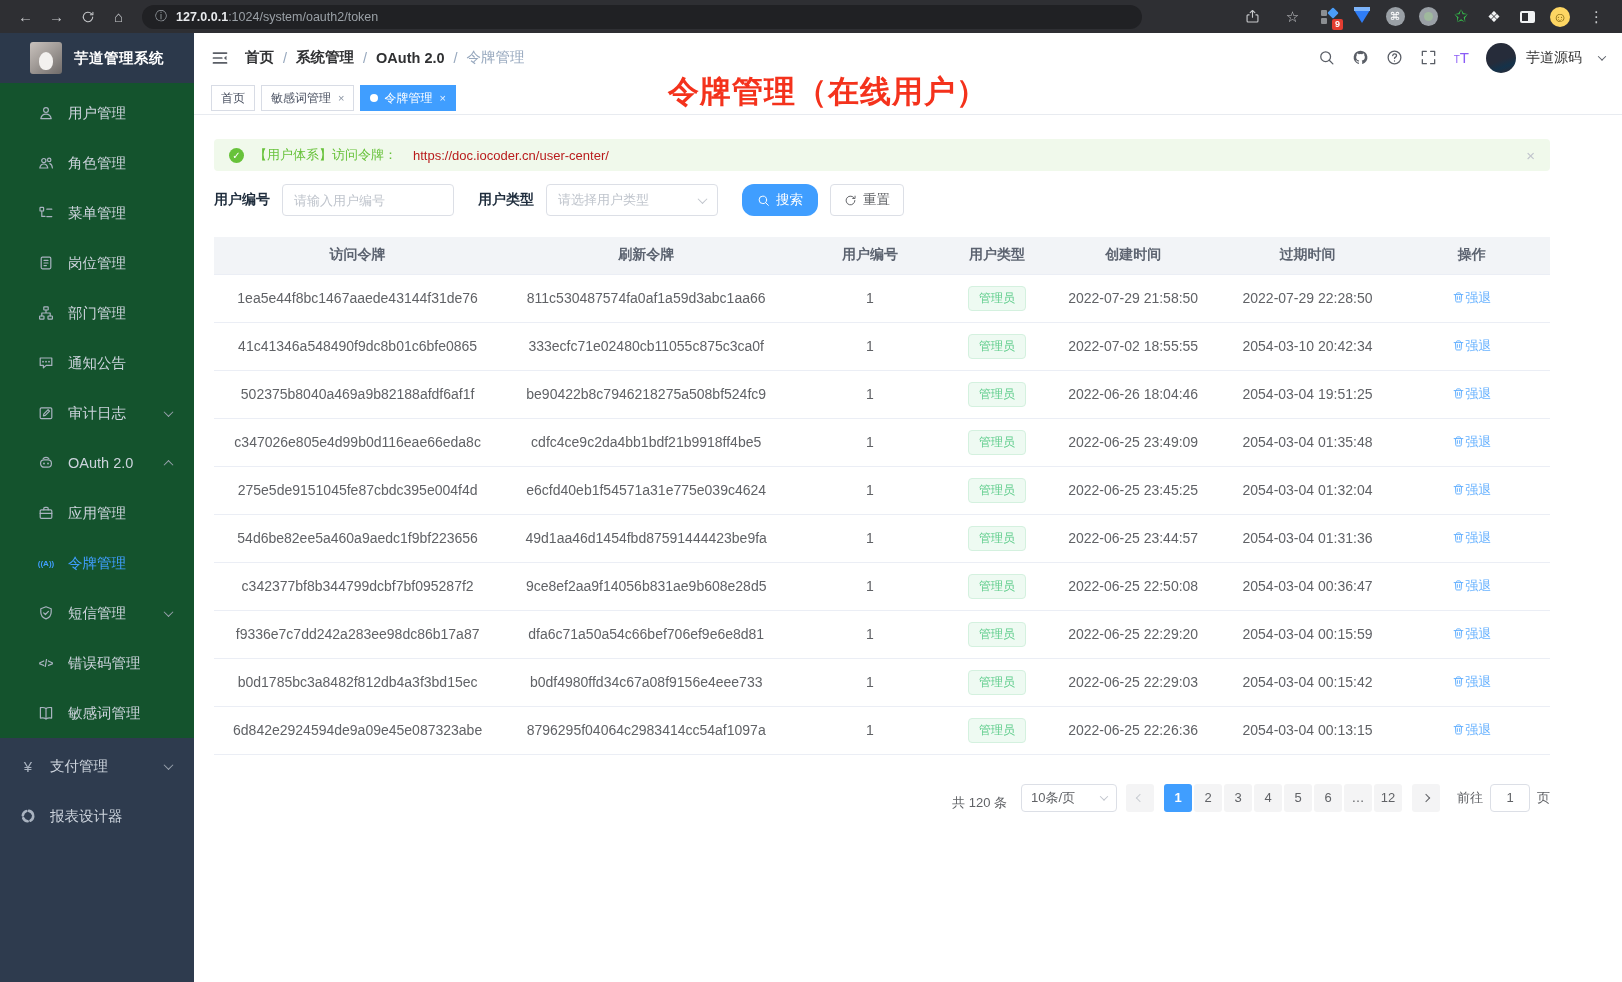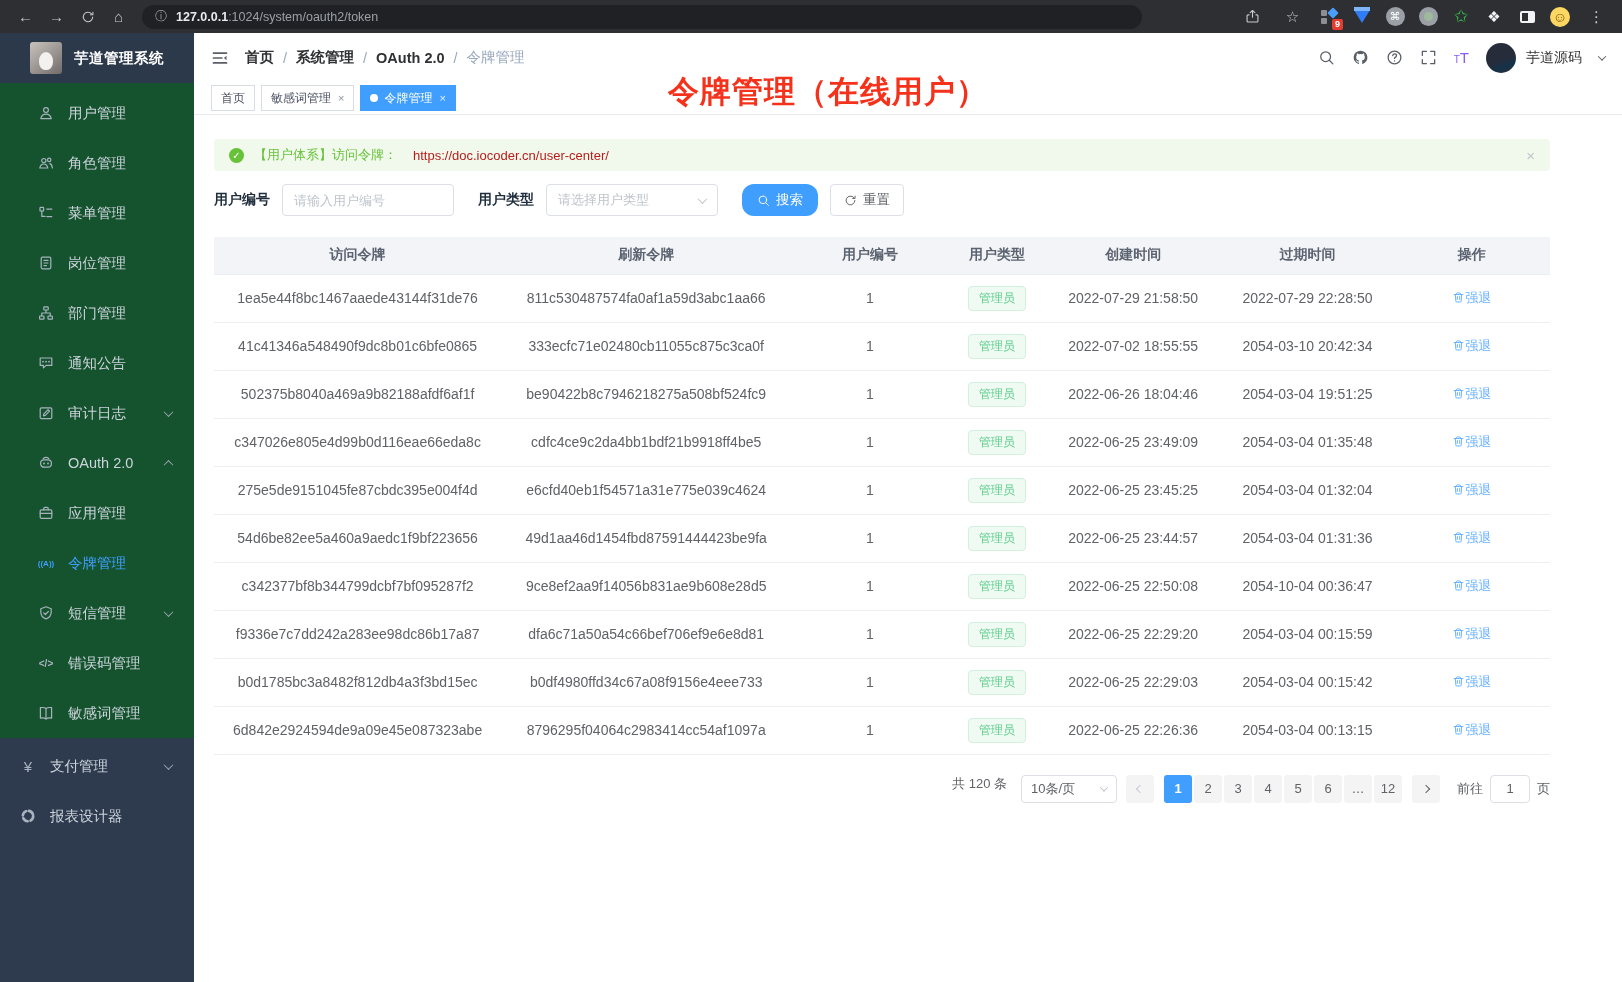--- a/index.html
+++ b/index.html
@@ -110,21 +110,21 @@
 
   table{width:100%;border-collapse:collapse;margin-top:21px;table-layout:fixed}
   thead th{height:37px;background:#f2f4f7;color:#5c6370;font-weight:700;font-size:14px;border-bottom:1px solid #ebeef5;white-space:nowrap}
   tbody td{height:48px;text-align:center;color:#606266;font-size:14px;border-bottom:1px solid #ebeef5;
            white-space:nowrap;overflow:hidden}
   .tag-success{display:inline-block;padding:3px 10px;background:#eefaf2;border:1px solid #d4f1df;border-radius:4px;
                color:#5fcd8c;font-size:12px}
   .act{color:#66b1ff;font-size:13px;display:inline-flex;align-items:center;cursor:pointer}
   .act .icon{width:13px;height:13px}
 
-  .pager{display:flex;align-items:flex-start;justify-content:flex-end;gap:8px;margin-top:20px;font-size:13px;color:#606266}
+  .pager{display:flex;align-items:flex-end;justify-content:flex-end;gap:8px;margin-top:29px;font-size:13px;color:#606266}
   .psel{width:96px;height:28px;border:1px solid #dcdfe6;border-radius:4px;display:flex;align-items:center;
         justify-content:space-between;padding:0 9px;color:#606266;cursor:pointer;background:#fff;margin-left:6px}
   .psel .caret{border-color:#c0c4cc;width:6px;height:6px}
   .pbtn{min-width:28px;height:28px;padding:0 4px;background:#f4f4f5;border-radius:3px;display:flex;align-items:center;
         justify-content:center;color:#606266;cursor:pointer;margin:0 1px}
   .pbtn.active{background:#409eff;color:#fff;font-weight:700}
   .pbtn .caret{width:6px;height:6px;border-color:#606266}
   .pbtn.disabled .caret{border-color:#c8ccd2}
   .goto{display:flex;align-items:center;gap:7px;margin-left:8px}
   .goto-input{width:40px;height:28px;border:1px solid #dcdfe6;border-radius:4px;text-align:center;font-size:13px;
@@ -552,21 +552,21 @@
                   </span>
                   <span data-name="force-logout-label">强退</span>
                 </span></td>
             </tr>
             <tr data-name="table-row">
               <td data-name="cell-access">c342377bf8b344799dcbf7bf095287f2</td>
               <td data-name="cell-refresh">9ce8ef2aa9f14056b831ae9b608e28d5</td>
               <td data-name="cell-user_id">1</td>
               <td data-name="cell-user-type"><span class="tag-success" data-name="user-type-badge">管理员</span></td>
               <td data-name="cell-created">2022-06-25 22:50:08</td>
-              <td data-name="cell-expired">2054-10-04 00:36:47</td>
+              <td data-name="cell-expired">2054-03-04 00:36:47</td>
               <td data-name="cell-action"><span class="act" data-name="force-logout-button">
                   <span class="icon" data-name="trash-icon" style="width: 13px; height: 13px;">
                     <svg width="13" height="13" viewBox="0 0 16 16" fill="none" stroke="currentColor" stroke-width="1.2" stroke-linecap="round" stroke-linejoin="round">
                       <path d="M2.6 4.4h10.8M5.6 4.4V3.2c0-.5.4-.9.9-.9h3c.5 0 .9.4.9.9v1.2M4.2 4.4l.5 8.2c0 .5.5.9 1 .9h4.6c.5 0 1-.4 1-.9l.5-8.2M6.6 6.8v3.6M9.4 6.8v3.6"></path>
                     </svg>
                   </span>
                   <span data-name="force-logout-label">强退</span>
                 </span></td>
             </tr>
             <tr data-name="table-row">

